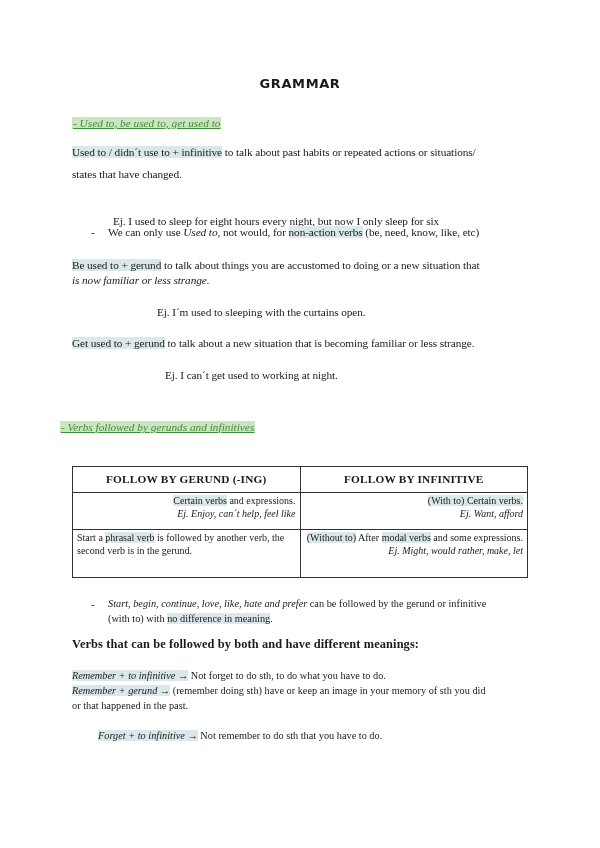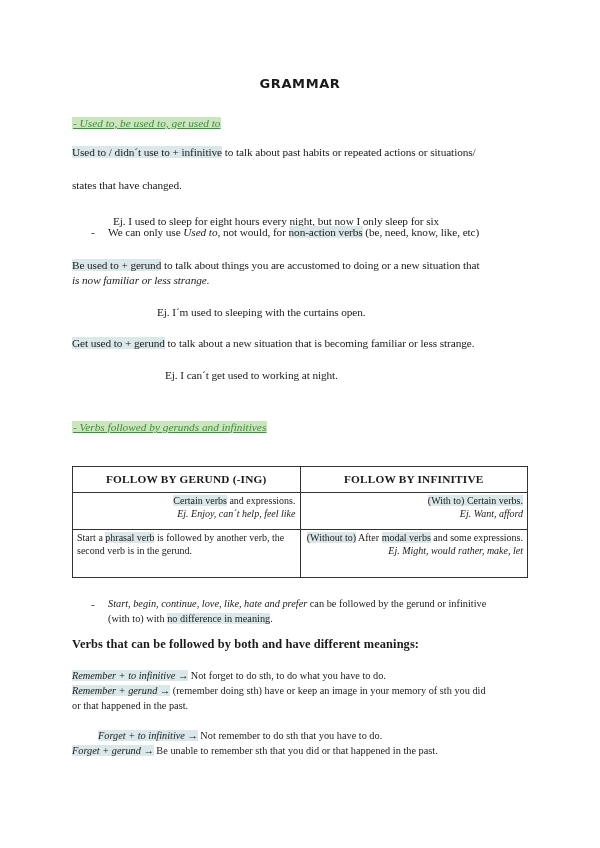--- a/index.html
+++ b/index.html
@@ -49,21 +49,21 @@
 
   <div class="abs title">GRAMMAR</div>
 
   <div class="abs" style="left:72px; top:113px;">
     <span class="sec-head"> - Used to, be used to, get used to</span>
   </div>
 
   <div class="abs txt" style="left:72px; top:145px;">
     <span class="hl">Used to / didn´t use to + infinitive</span><span> to talk about past habits or repeated actions or situations/</span>
   </div>
-  <div class="abs txt" style="left:72px; top:178px;">states that have changed.</div>
+  <div class="abs txt" style="left:72px; top:167px;">states that have changed.</div>
 
   <div class="abs txt" style="left:113px; top:193px;margin-top:21px;">Ej. I used to sleep for eight hours every night, but now I only sleep for six</div>
 
   <div class="abs bullet-dash" style="left:91px; top:225px;">-</div>
   <div class="abs txt" style="left:108px; top:225px;">
     <span>We can only use </span><span class="it">Used to</span><span>, not would, for </span><span class="hl">non-action verbs</span><span> (be, need, know, like, etc)</span>
   </div>
 
   <div class="abs txt" style="left:72px; top:258px;">
     <span class="hl">Be used to + gerund</span><span> to talk about things you are accustomed to doing or a new situation that</span>
@@ -71,21 +71,21 @@
   <div class="abs txt" style="left:72px; top:273px;font-style:italic;">is now familiar or less strange.</div>
 
   <div class="abs txt" style="left:157px; top:305px;">Ej. I´m used to sleeping with the curtains open.</div>
 
   <div class="abs txt" style="left:72px; top:336px;">
     <span class="hl">Get used to + gerund</span><span> to talk about a new situation that is becoming familiar or less strange.</span>
   </div>
 
   <div class="abs txt" style="left:165px; top:368px;">Ej. I can´t get used to working at night.</div>
 
-  <div class="abs" style="left:72px; top:417px;">
+  <div class="abs" style="left:60px; top:417px;">
     <span class="sec-head"> - Verbs followed by gerunds and infinitives</span>
   </div>
 
   <table class="gt">
     <tbody>
         <tr>
       <th style="width:50%;">FOLLOW BY GERUND (-ING)</th>
       <th style="width:50%;">FOLLOW BY INFINITIVE</th>
     </tr>
     <tr class="r1">
@@ -124,17 +124,14 @@
     <span class="hl it">Remember + to infinitive →</span><span> Not forget to do sth, to do what you have to do.</span>
   </div>
   <div class="abs mline" style="left:72px; top:683px;">
     <span class="hl it">Remember + gerund →</span><span> (remember doing sth) have or keep an image in your memory of sth you did</span>
   </div>
   <div class="abs mline" style="left:72px; top:698px;">or that happened in the past.</div>
 
   <div class="abs mline" style="left:72px; top:728px;padding-left:26px;">
     <span class="hl it">Forget + to infinitive →</span><span> Not remember to do sth that you have to do.</span>
   </div>
-  <div class="abs mline" style="left:72px; top:743px;">
-    <span class="hl it">Forget + gerund →</span><span> Be unable to remember sth that you did or that happened in the past.</span>
-  </div>
 
 </div>
 
 </body></html>

